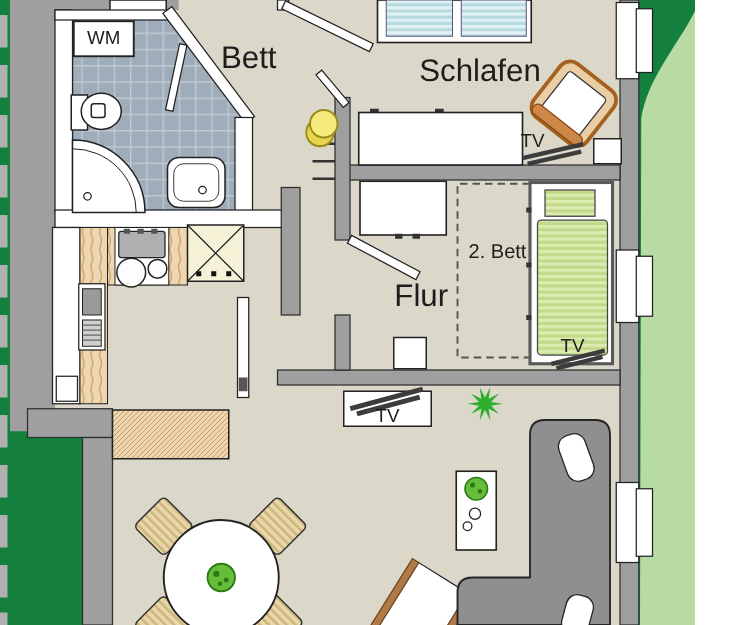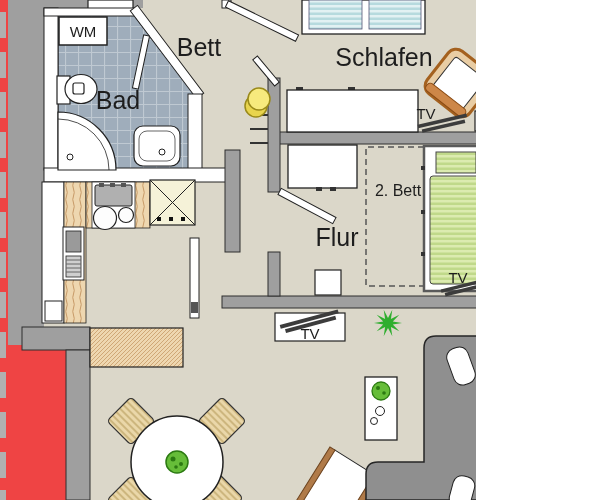--- a/index.html
+++ b/index.html
@@ -1,16 +1,16 @@
 <!DOCTYPE html>
 <html><head>
 <meta charset="utf-8">
 <style>
   html,body{margin:0;padding:0;background:#ffffff;}
-  #plan{position:relative;width:476px;height:500px;background:#ef4444;overflow:hidden;
+  #plan{position:relative;width:556px;height:500px;background:#15803d;overflow:hidden;
         font-family:"Liberation Sans",sans-serif;}
   #plan svg{position:absolute;left:0;top:0;}
   .label{position:absolute;transform:translate(-50%,-50%);color:#1d1d1d;white-space:nowrap;
          font-family:"Liberation Sans",sans-serif;pointer-events:none;}
   .room{font-size:25px;}
   .small{font-size:15px;}
   .mid{font-size:16px;}
 </style>
 </head>
 <body>
@@ -264,21 +264,20 @@
     <rect x="365" y="377" width="32" height="63" fill="#ffffff" stroke="#222" stroke-width="1.3"></rect>
     <circle cx="381" cy="391" r="9" fill="#66bd39" stroke="#2c7a12" stroke-width="1.3"></circle>
     <circle cx="378" cy="388" r="2" fill="#2c7a12"></circle>
         <circle cx="384" cy="393" r="1.8" fill="#2c7a12"></circle>
     <circle cx="380" cy="411" r="4.5" fill="#ffffff" stroke="#222" stroke-width="1"></circle>
     <circle cx="374" cy="421" r="3.5" fill="#ffffff" stroke="#222" stroke-width="1"></circle>
   </g>
 </svg>
 
   <div class="label small" style="left:83px;top:31px">WM</div>
-  <div class="label room" style="left:118px;top:100px">Bad</div>
   <div class="label room" style="left:199px;top:47px">Bett</div>
   <div class="label room" style="left:384px;top:57px">Schlafen</div>
   <div class="label small" style="left:426px;top:113px">TV</div>
   <div class="label room" style="left:337px;top:237px">Flur</div>
-  <div class="label mid" style="left:398px;top:191px">2. Bett</div>
+  <div class="label mid" style="left:398px;top:202px">2. Bett</div>
   <div class="label small" style="left:458px;top:277px">TV</div>
   <div class="label small" style="left:310px;top:333px">TV</div>
 </div>
 
 </body></html>

